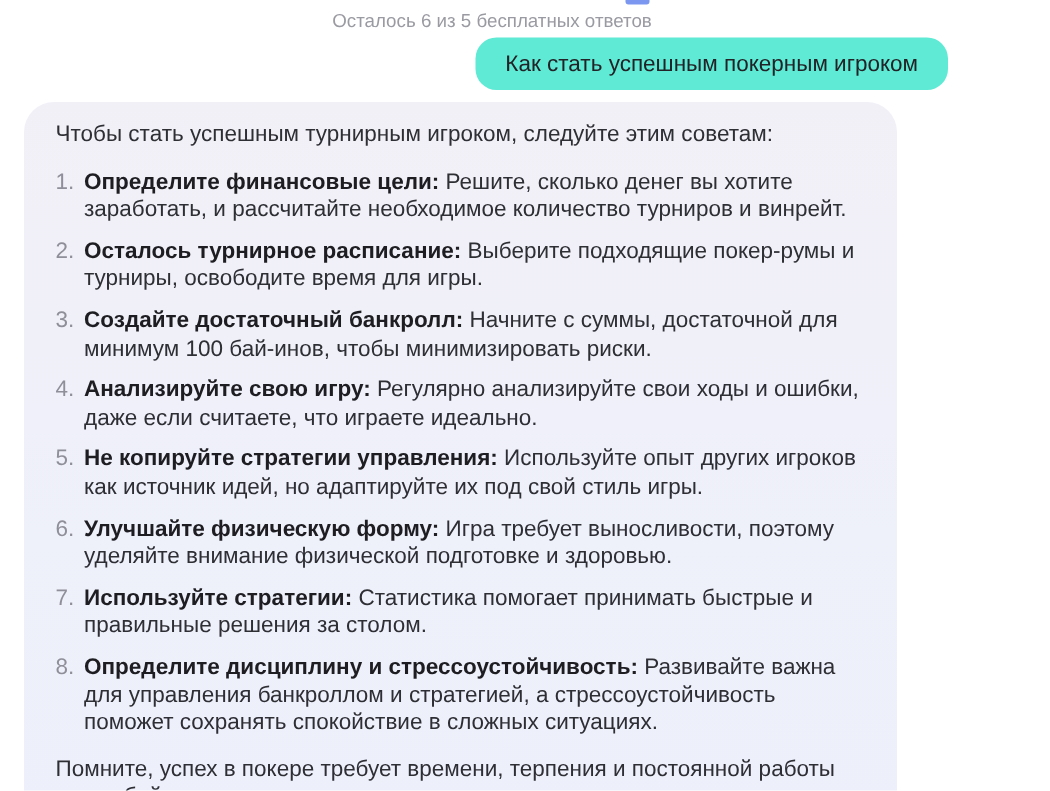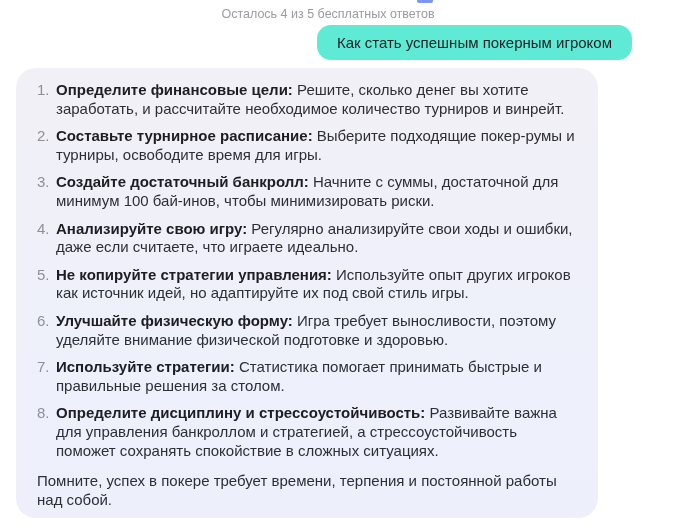--- a/index.html
+++ b/index.html
@@ -67,36 +67,37 @@
     font-weight: 700;
     color: #1d1d22;
   }
   .outro-line { margin: 12px 0 0 0; }
 </style>
 </head>
 <body>
 
 <div class="truncated-fragment"></div>
 
-<div class="header-note">Осталось 4 из 5 бесплатных ответов</div>
+<div class="header-note">Осталось 6 из 5 бесплатных ответов</div>
 
 <div class="bubble-row">
   <div class="user-bubble">Как стать успешным покерным игроком</div>
 </div>
 
 <div class="assistant-card">
+  <p class="intro-line">Чтобы стать успешным турнирным игроком, следуйте этим советам:</p>
 
   <ol class="advice-list">
     <li class="advice-item">
       <span class="item-number">1.</span>
       <span class="item-text"><span class="item-title">Определите финансовые цели:</span><span> Решите, сколько денег вы хотите заработать, и рассчитайте необходимое количество турниров и винрейт.</span></span>
     </li>
     <li class="advice-item">
       <span class="item-number">2.</span>
-      <span class="item-text"><span class="item-title">Составьте турнирное расписание:</span><span> Выберите подходящие покер-румы и турниры, освободите время для игры.</span></span>
+      <span class="item-text"><span class="item-title">Осталось турнирное расписание:</span><span> Выберите подходящие покер-румы и турниры, освободите время для игры.</span></span>
     </li>
     <li class="advice-item">
       <span class="item-number">3.</span>
       <span class="item-text"><span class="item-title">Создайте достаточный банкролл:</span><span> Начните с суммы, достаточной для минимум 100 бай-инов, чтобы минимизировать риски.</span></span>
     </li>
     <li class="advice-item">
       <span class="item-number">4.</span>
       <span class="item-text"><span class="item-title">Анализируйте свою игру:</span><span> Регулярно анализируйте свои ходы и ошибки, даже если считаете, что играете идеально.</span></span>
     </li>
     <li class="advice-item">

